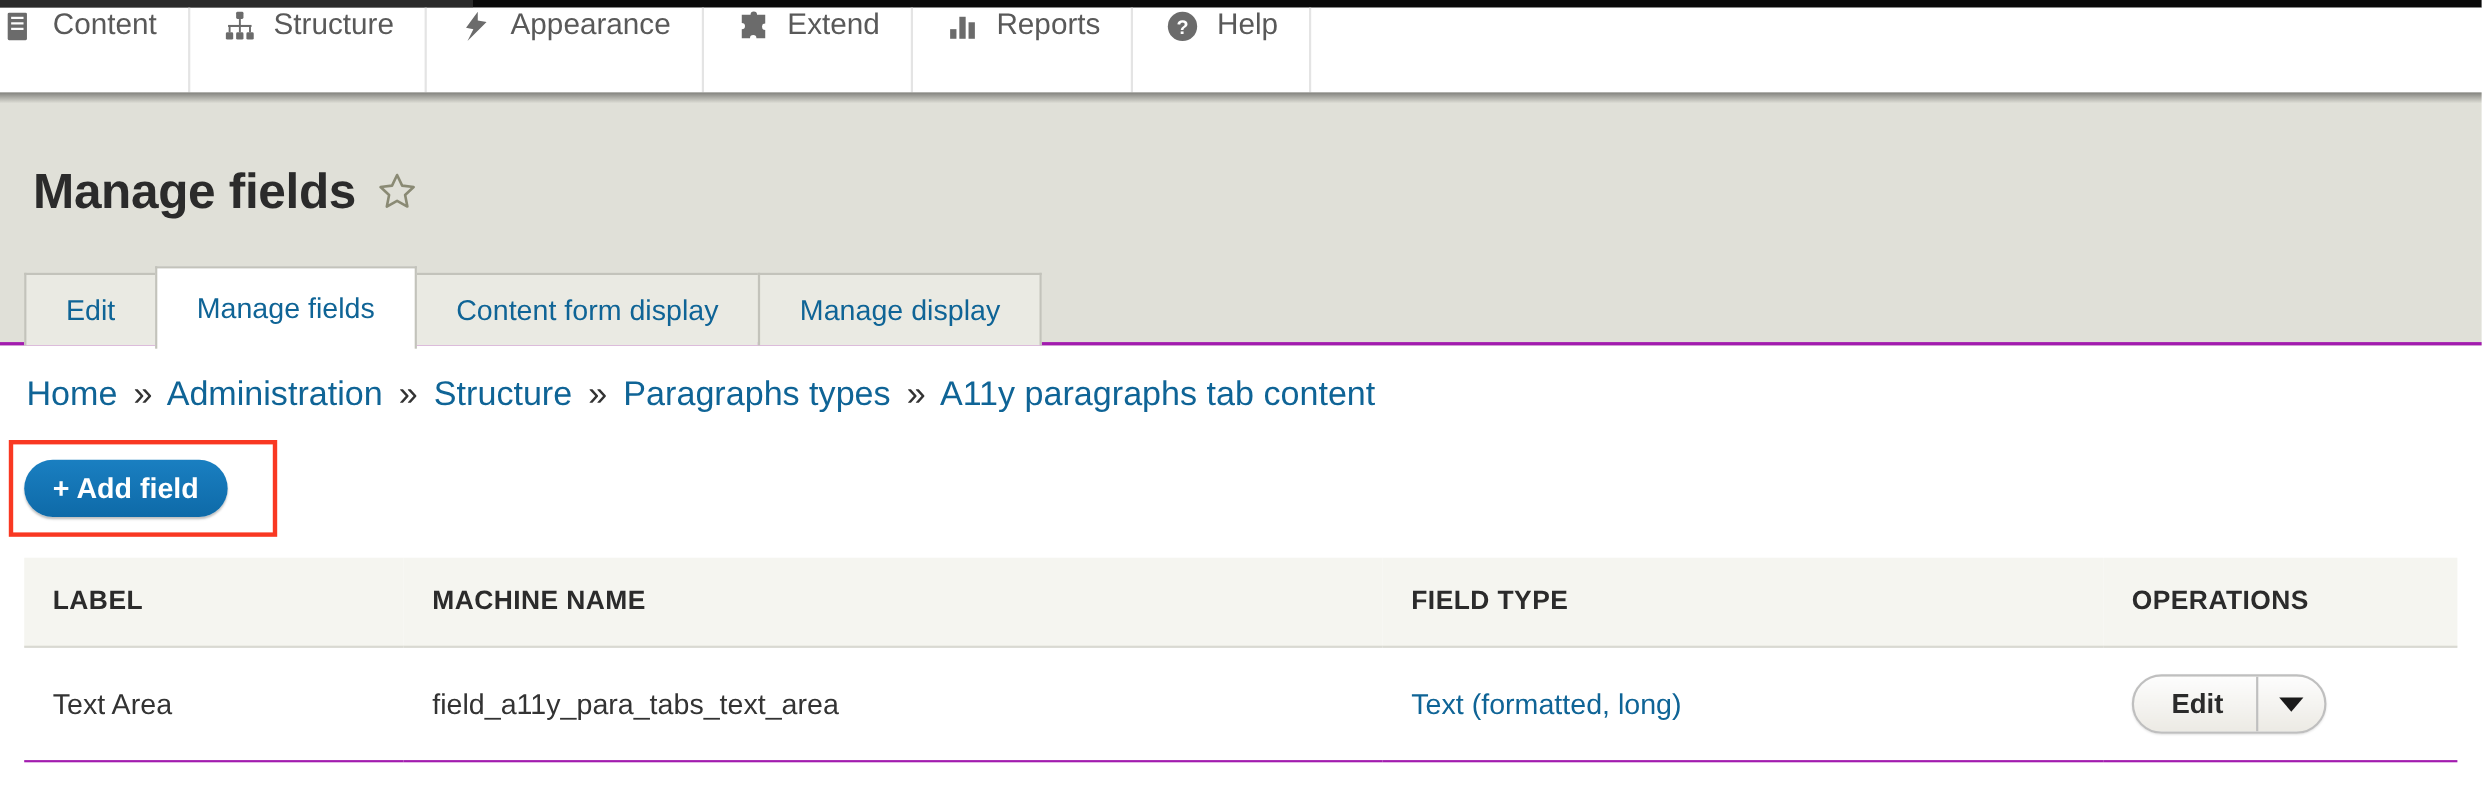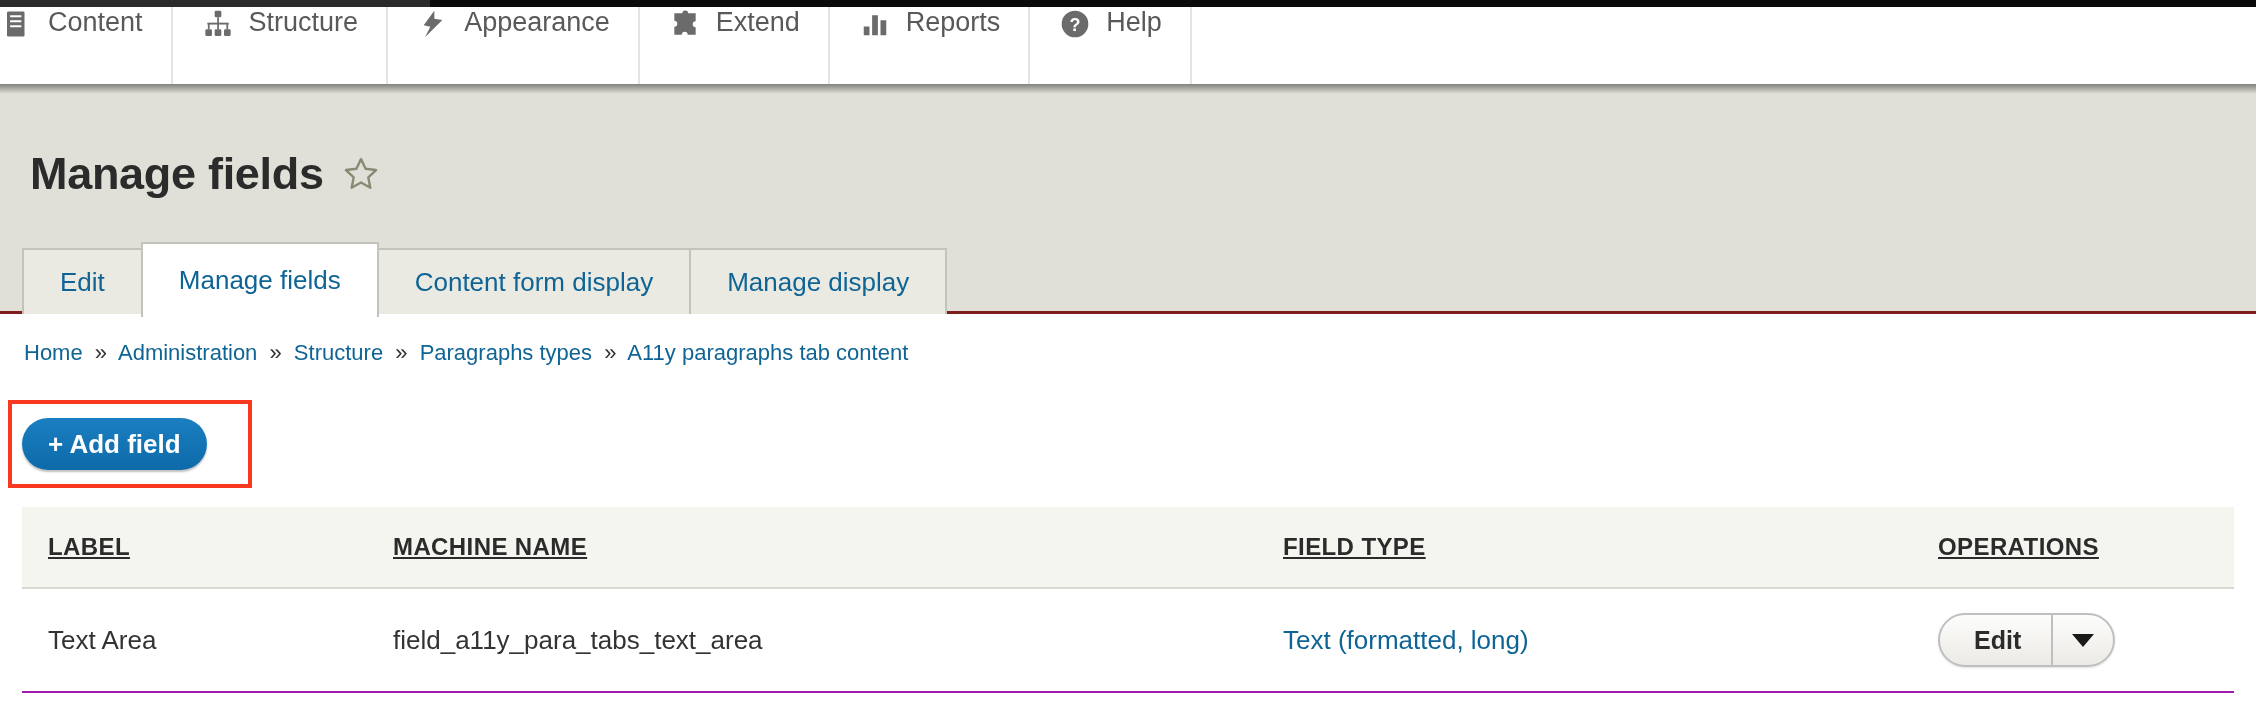--- a/index.html
+++ b/index.html
@@ -62,21 +62,21 @@
   }
   .tb-icon svg { display: block; }
 
   
   .header-band {
     position: absolute;
     left: 0; top: 84px;
     width: 2256px;
     height: 230px;
     background: #e0e0d8;
-    border-bottom: 3px solid #7f1d1d;
+    border-bottom: 3px solid #a21caf;
   }
   .header-shadow {
     position: absolute;
     left: 0; top: 0;
     width: 2256px;
     height: 10px;
     background: linear-gradient(to bottom, rgba(0,0,0,0.42), rgba(0,0,0,0.0));
   }
 
   .page-title {
@@ -131,21 +131,21 @@
     position: absolute;
     left: 0; top: 317px;
     width: 2256px;
     height: 403px;
     background: #ffffff;
   }
 
   .breadcrumb {
     position: absolute;
     left: 24px; top: 23px;
-    font-size: 22px;
+    font-size: 31px;
     color: #0f6496;
     white-space: nowrap;
   }
   .breadcrumb a {
     color: #0f6496;
     text-decoration: none;
     cursor: pointer;
   }
   .breadcrumb .sep {
     color: #333333;
@@ -191,21 +191,20 @@
   .fields-table thead tr { background: #f5f5f0; }
   .fields-table th {
     text-align: left;
     font-size: 24px;
     font-weight: bold;
     color: #2b2b2b;
     letter-spacing: 0.4px;
     padding: 26px 0 26px 26px;
     border-bottom: 2px solid #d9d9d2;
     white-space: nowrap;
-    text-decoration: underline;
   }
   .fields-table td {
     font-size: 26px;
     color: #333333;
     padding: 24px 0 24px 26px;
     border-bottom: 2px solid #a21caf;
     vertical-align: middle;
     white-space: nowrap;
   }
   .col-label   { width: 345px; }

